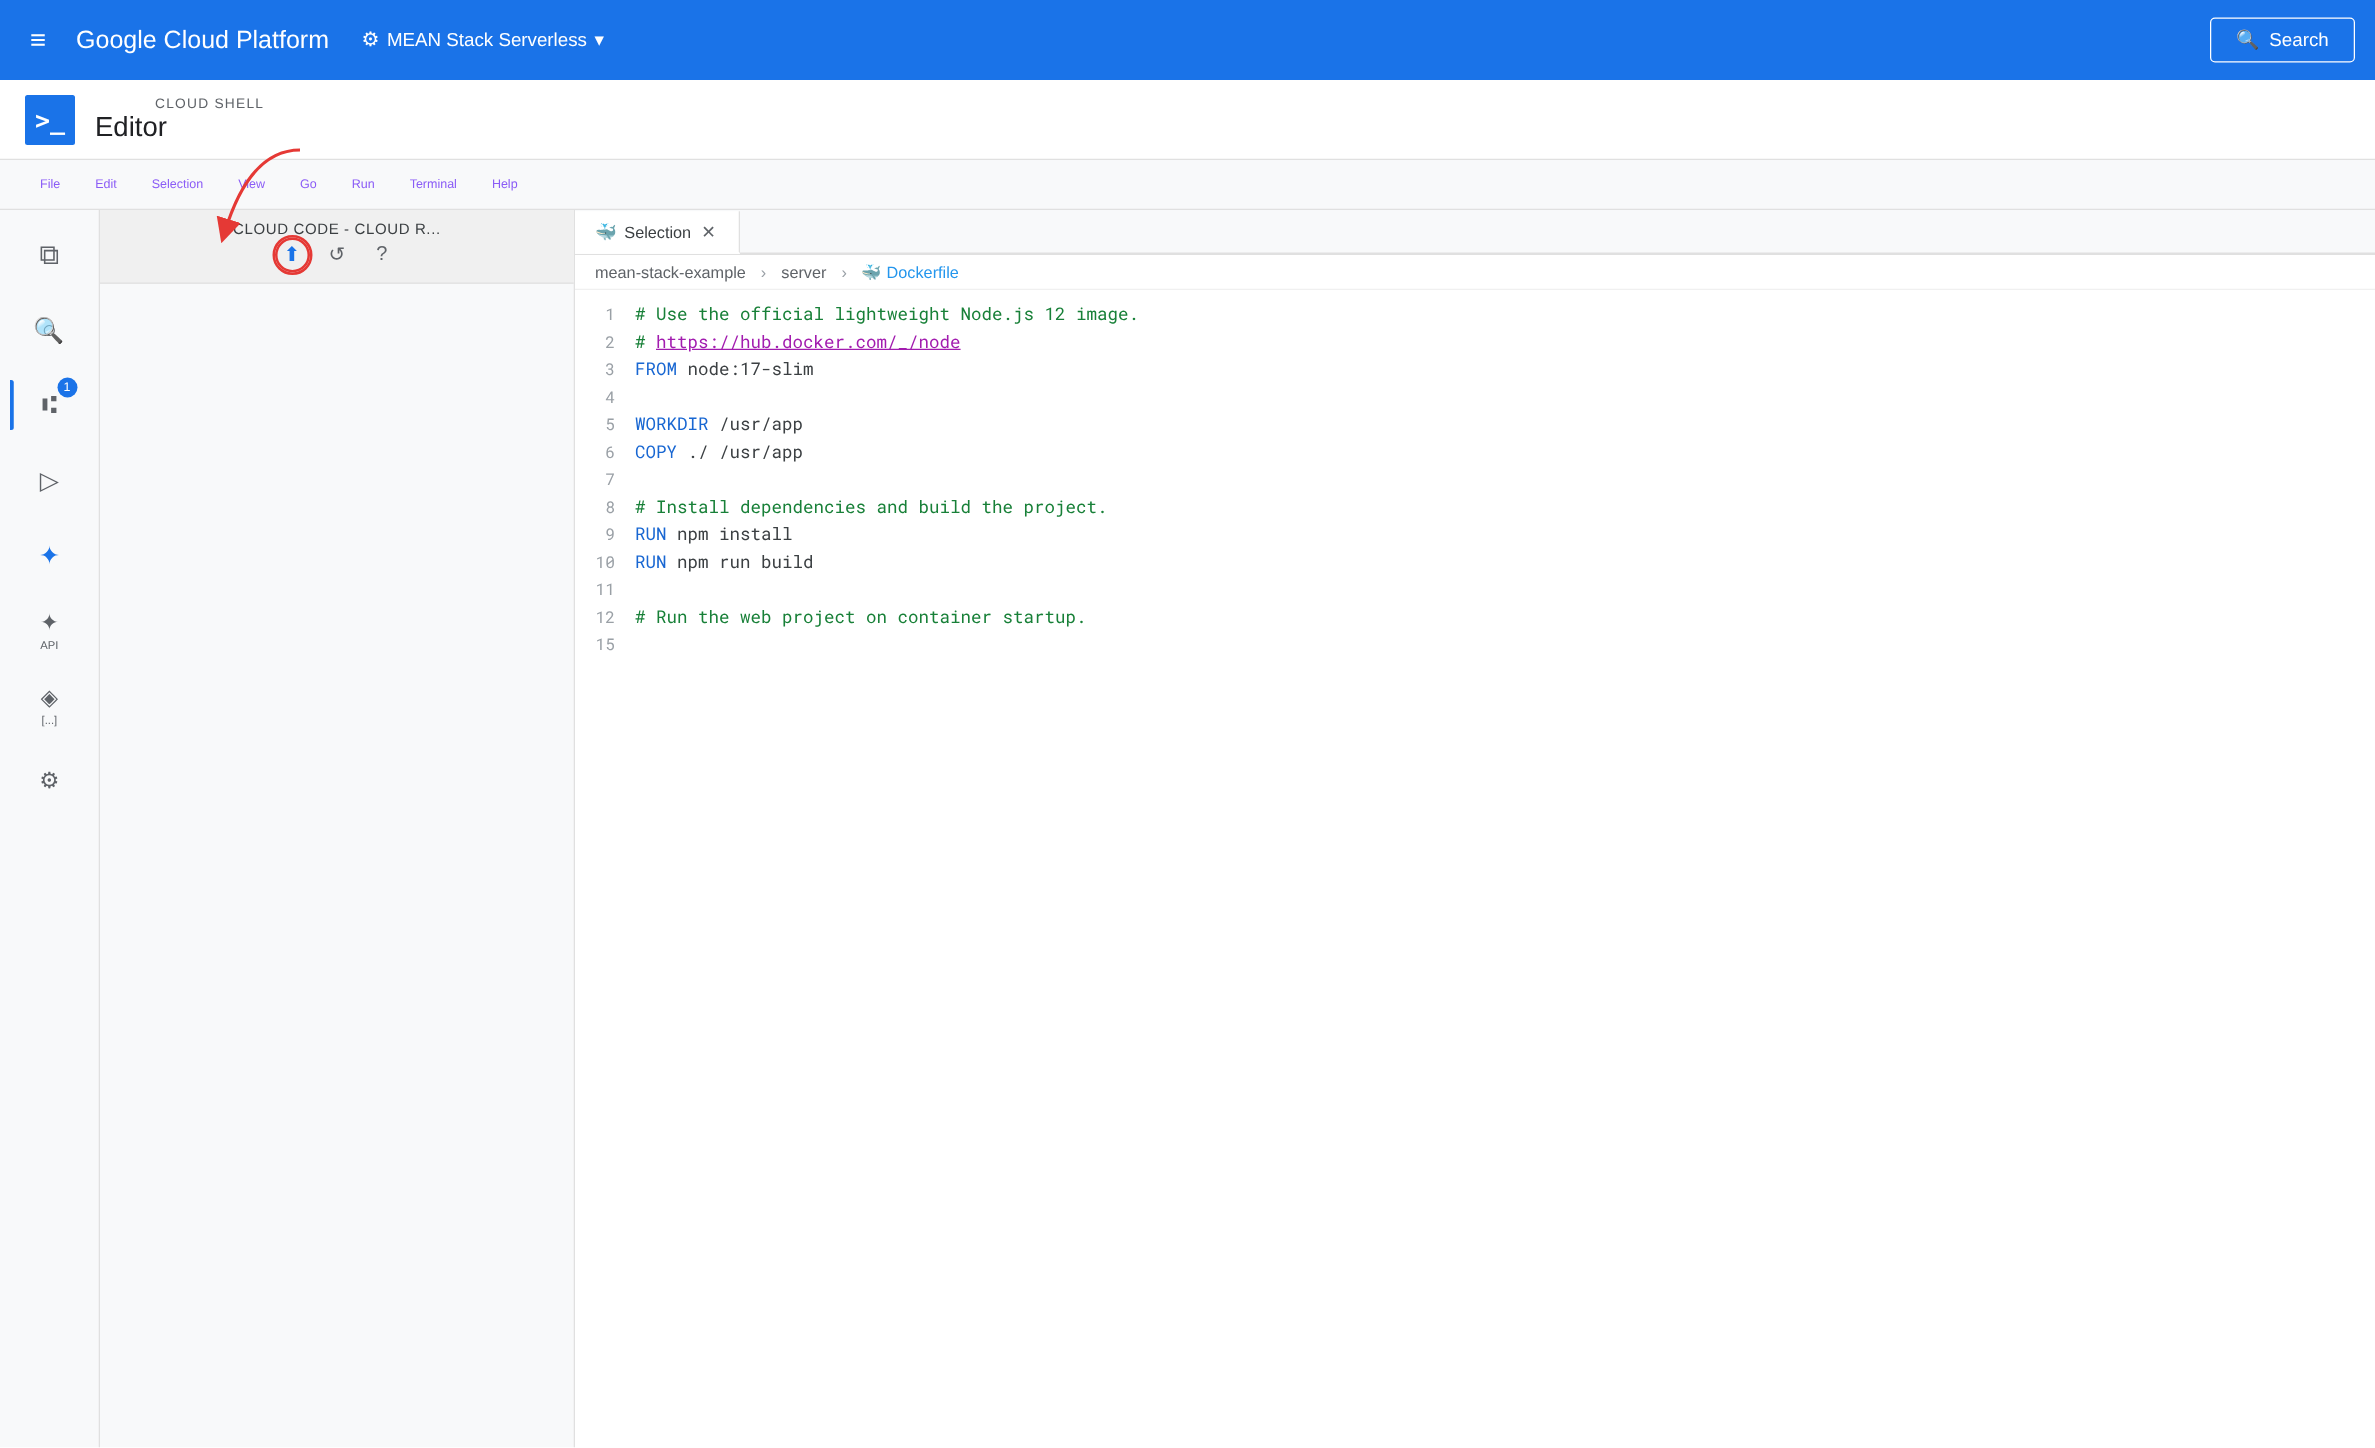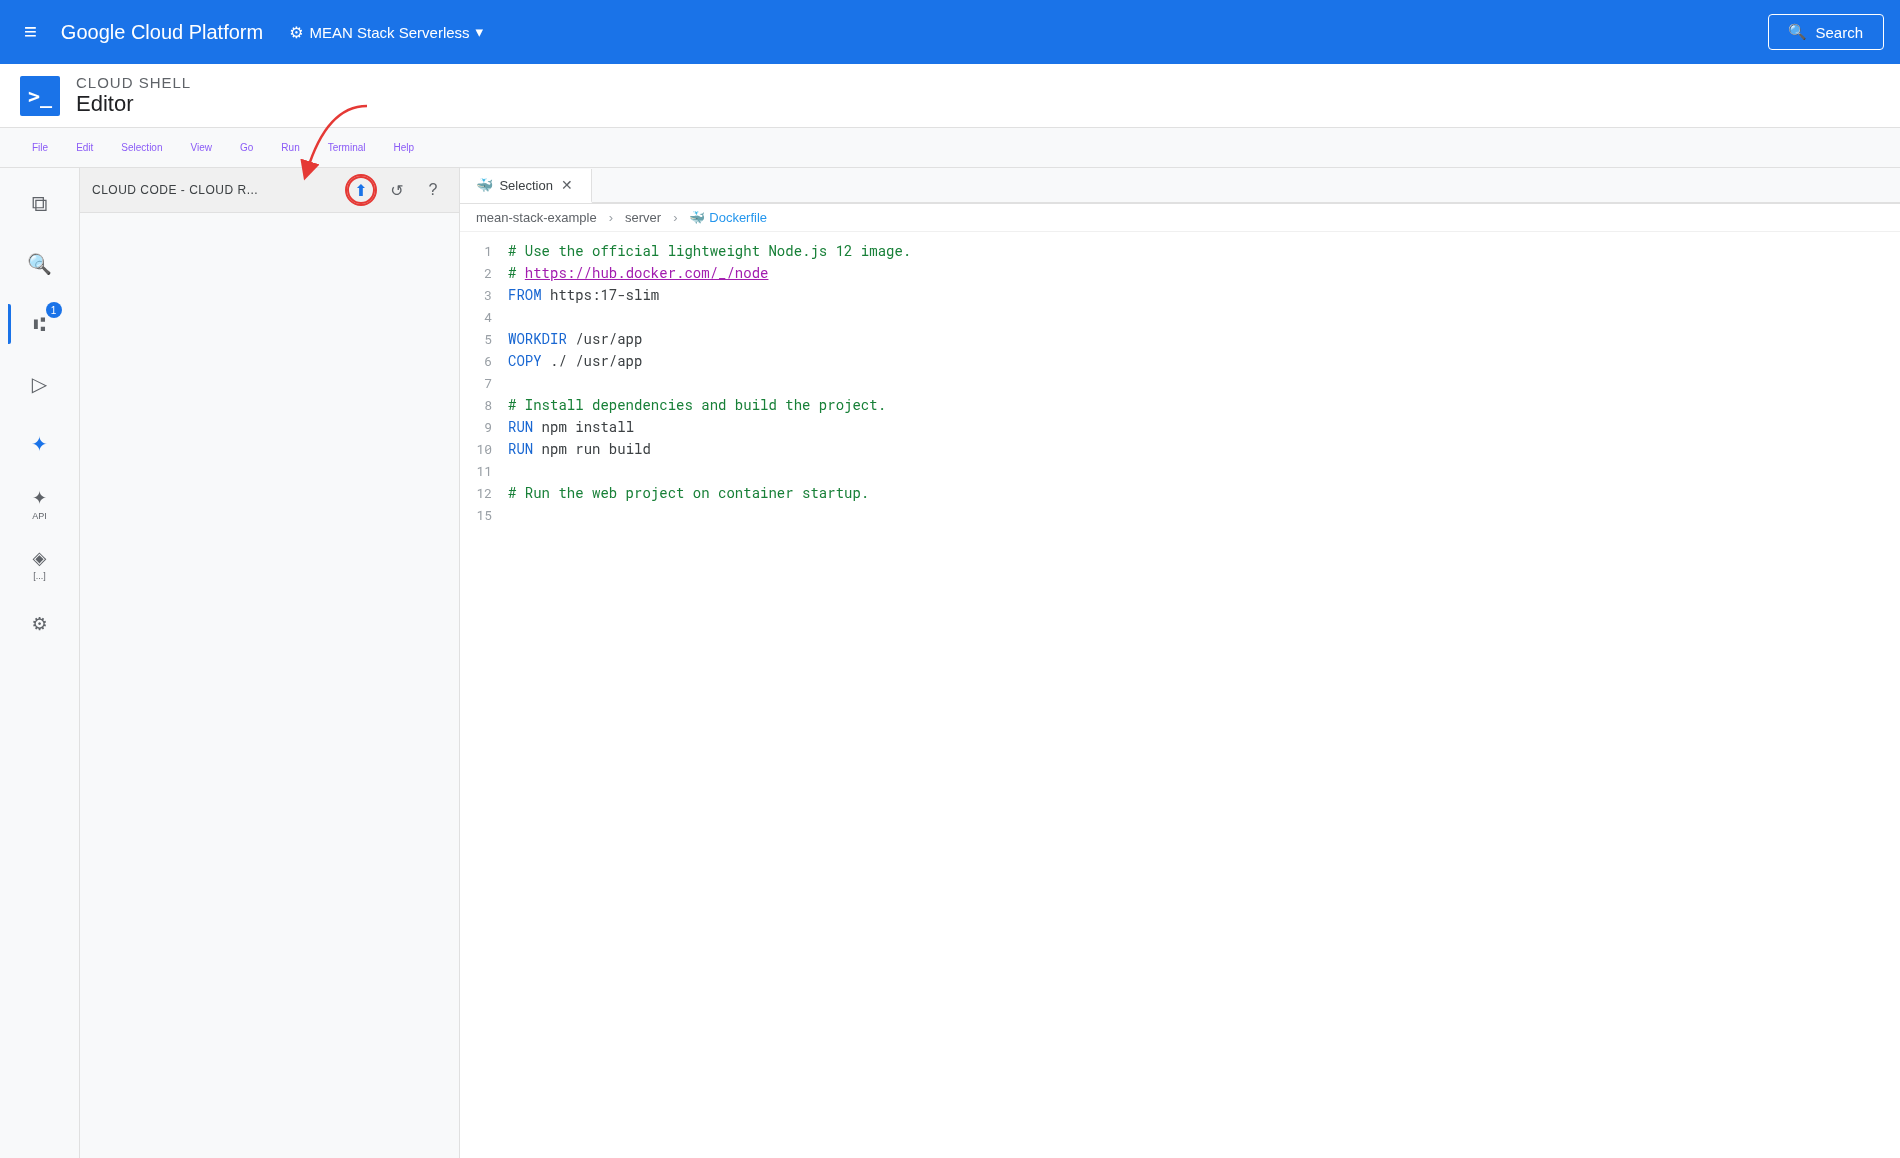--- a/index.html
+++ b/index.html
@@ -66,21 +66,21 @@
       height: 40px;
       background: #1a73e8;
       display: flex;
       align-items: center;
       justify-content: center;
       color: #fff;
       font-size: 20px;
       border-radius: 2px;
     }
     .sub-header-text { display: flex; flex-direction: column; }
-    .sub-header-label { font-size: 15px; color: #5f6368; letter-spacing: 1px; text-transform: uppercase; }
+    .sub-header-label { font-size: 11px; color: #5f6368; letter-spacing: 1px; text-transform: uppercase; margin-left: 48px; }
     .sub-header-title { font-size: 22px; color: #202124; font-weight: 400; }
 
     
     .menu-bar {
       background: #f8f9fa;
       border-bottom: 1px solid #e0e0e0;
       height: 40px;
       display: flex;
       align-items: center;
       padding: 0 20px;
@@ -162,20 +162,21 @@
       flex-direction: column;
     }
     .panel-header {
       display: flex;
       align-items: center;
       justify-content: space-between;
       padding: 8px 12px;
       border-bottom: 1px solid #e0e0e0;
       background: #f0f0f0;
       min-height: 40px;
+      flex-direction: column;
     }
     .panel-title {
       font-size: 12px;
       color: #3c4043;
       font-weight: 500;
       letter-spacing: 0.5px;
       white-space: nowrap;
       overflow: hidden;
       text-overflow: ellipsis;
       max-width: 200px;
@@ -414,21 +415,21 @@
       <div class="code-line">
         <span class="line-num">1</span>
         <span class="line-content c-comment"># Use the official lightweight Node.js 12 image.</span>
       </div>
       <div class="code-line">
         <span class="line-num">2</span>
         <span class="line-content"><span class="c-comment"># </span><span class="c-link" style="color:#a21caf;text-decoration:underline;">https://hub.docker.com/_/node</span></span>
       </div>
       <div class="code-line">
         <span class="line-num">3</span>
-        <span class="line-content"><span class="c-keyword">FROM</span><span class="c-text"> https:17-slim</span></span>
+        <span class="line-content"><span class="c-keyword">FROM</span><span class="c-text"> node:17-slim</span></span>
       </div>
       <div class="code-line">
         <span class="line-num">4</span>
         <span class="line-content"></span>
       </div>
       <div class="code-line">
         <span class="line-num">5</span>
         <span class="line-content"><span class="c-keyword">WORKDIR</span><span class="c-text"> /usr/app</span></span>
       </div>
       <div class="code-line">

